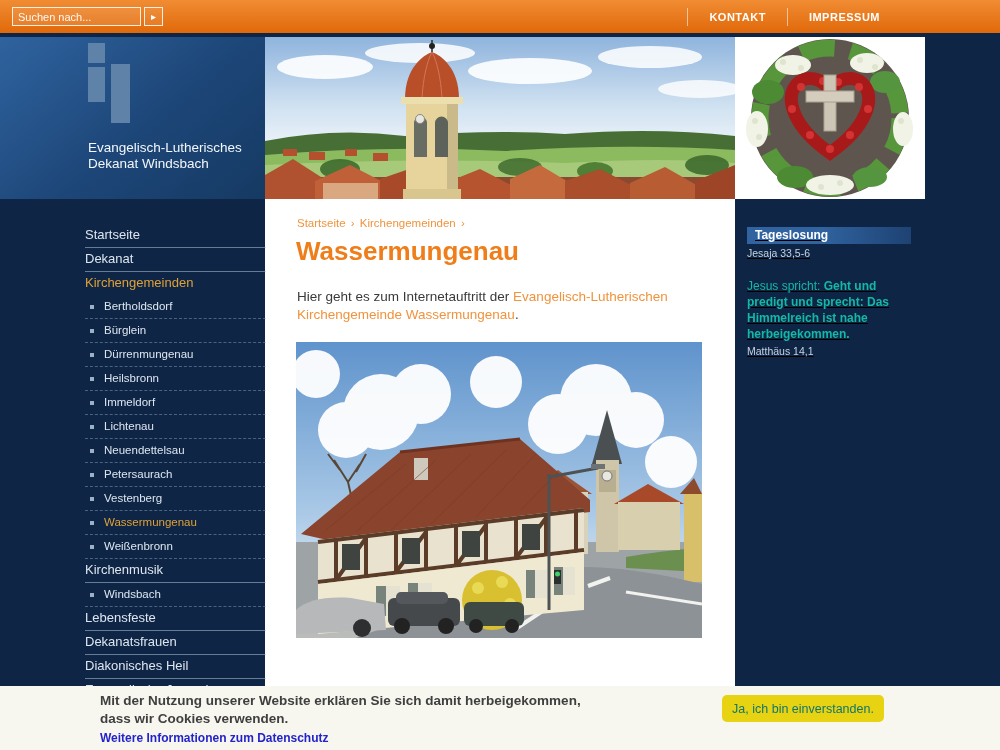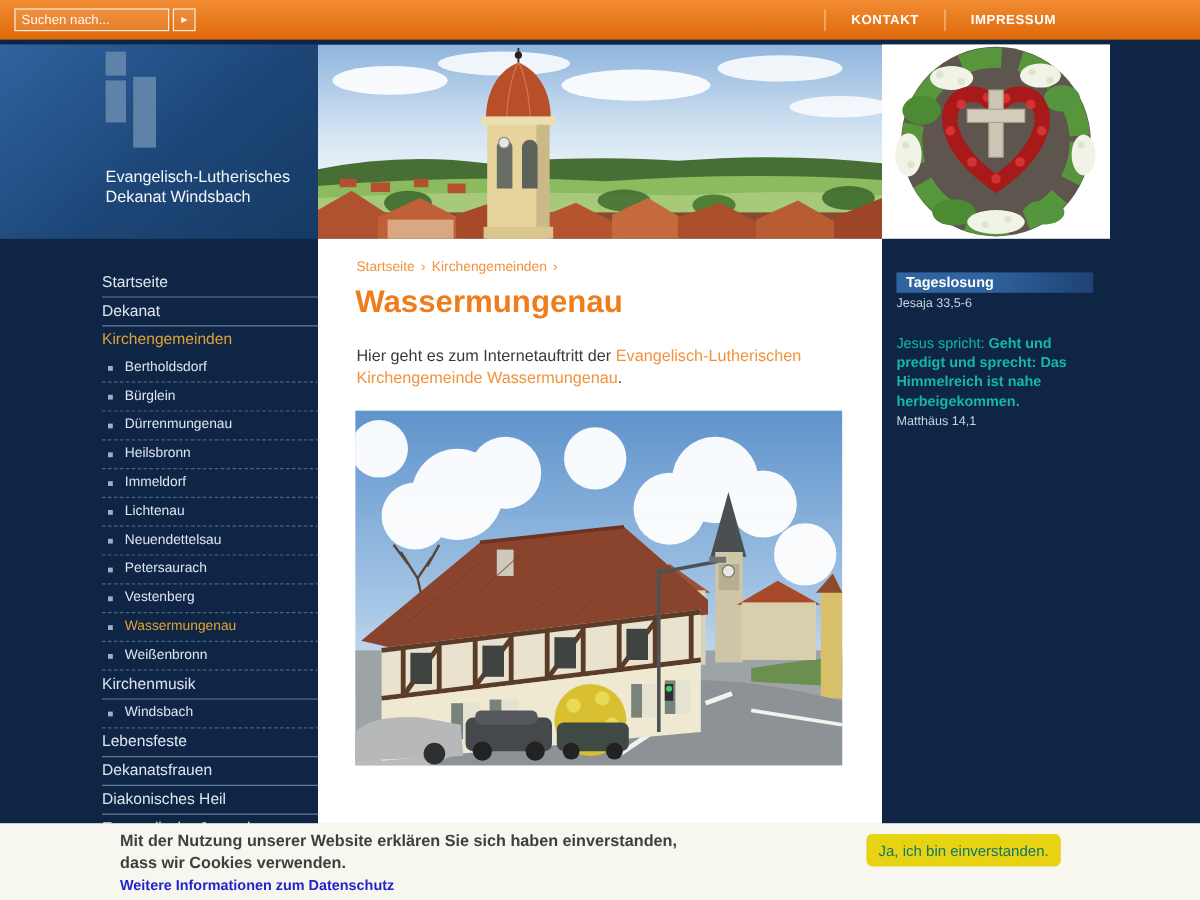--- a/index.html
+++ b/index.html
@@ -73,21 +73,21 @@
   }
   .breadcrumb { margin:18px 0 0 32px; font-size:11.5px; color:#f0933c; }
   .bc-link { cursor:pointer; }
   .bc-sep { padding:0 2px; }
   .page-title { margin:7px 0 0 31px; font-size:26px; font-weight:bold; color:#ee7d1a; }
   .intro { margin:21px 24px 0 32px; font-size:13.5px; line-height:18px; color:#3a3a3a; }
   .intro .link { color:#f0933c; cursor:pointer; }
   .main-photo { display:block; margin:18px 0 0 31px; }
 
   
-  .tagelosung { position:absolute; left:747px; top:227px; width:170px; z-index:3; }
+  .tagelosung { position:absolute; left:747px; top:227px; width:170px; z-index:3;text-decoration:underline; }
   .tl-header {
     width:164px; height:17px; line-height:17px; padding-left:8px;
     background:linear-gradient(90deg,#30639f 45%,#1e4273);
     color:#fff; font-size:12px; font-weight:bold;
   }
   .tl-verse { margin-top:11px; font-size:12px; font-weight:bold; line-height:16px; color:#eef3f8; }
   .tl-ref { margin-top:3px; font-size:10.5px; color:#c6d2e0; }
   .tl-verse2 { margin-top:19px; font-size:12px; line-height:16px; color:#14b8a6; }
   .tl-verse2 .bold { font-weight:bold; }
 
@@ -378,17 +378,17 @@
 </main>
 
 <aside class="tagelosung">
   <div class="tl-header">Tageslosung</div>
   <div class="tl-ref">Jesaja 33,5-6</div>
   <div class="tl-verse2"><span>Jesus spricht:  </span><span class="bold">Geht und predigt und sprecht: Das Himmelreich ist nahe herbeigekommen.</span></div>
   <div class="tl-ref">Matthäus 14,1</div>
 </aside>
 
 <div class="cookie">
-  <div class="cookie-line1">Mit der Nutzung unserer Website erklären Sie sich haben einverstanden,</div>
+  <div class="cookie-line1">Mit der Nutzung unserer Website erklären Sie sich damit herbeigekommen,</div>
   <div class="cookie-line2">dass wir Cookies verwenden.</div>
   <div class="cookie-link">Weitere Informationen zum Datenschutz</div>
   <button class="cookie-btn">Ja, ich bin einverstanden.</button>
 </div>
 
 </body></html>

